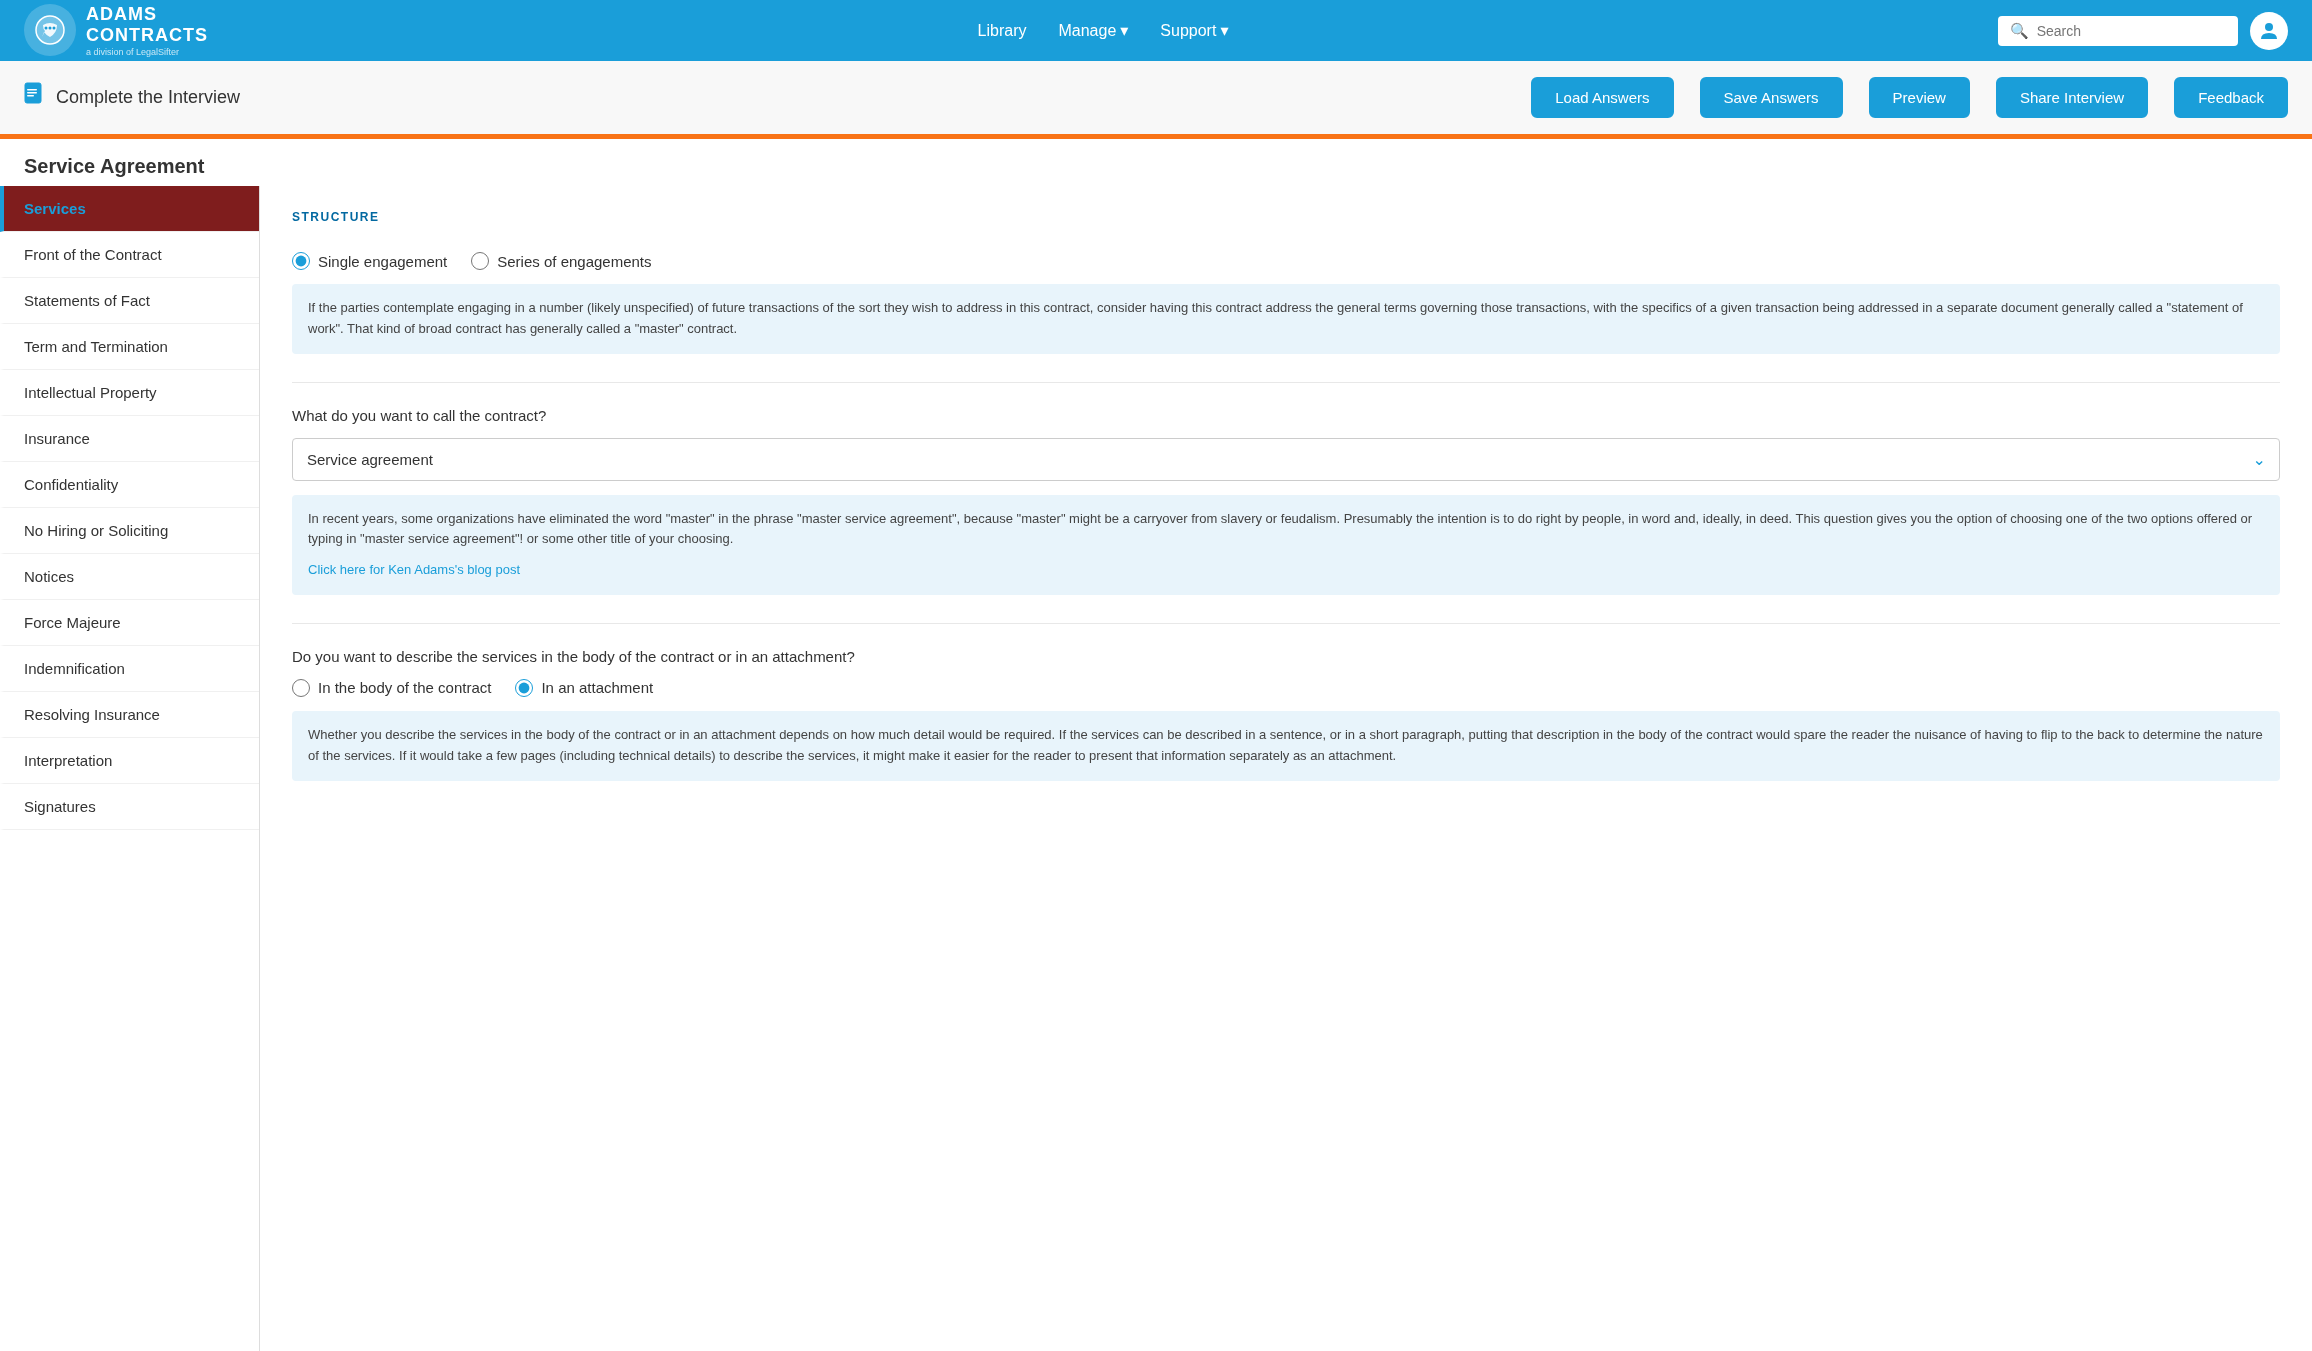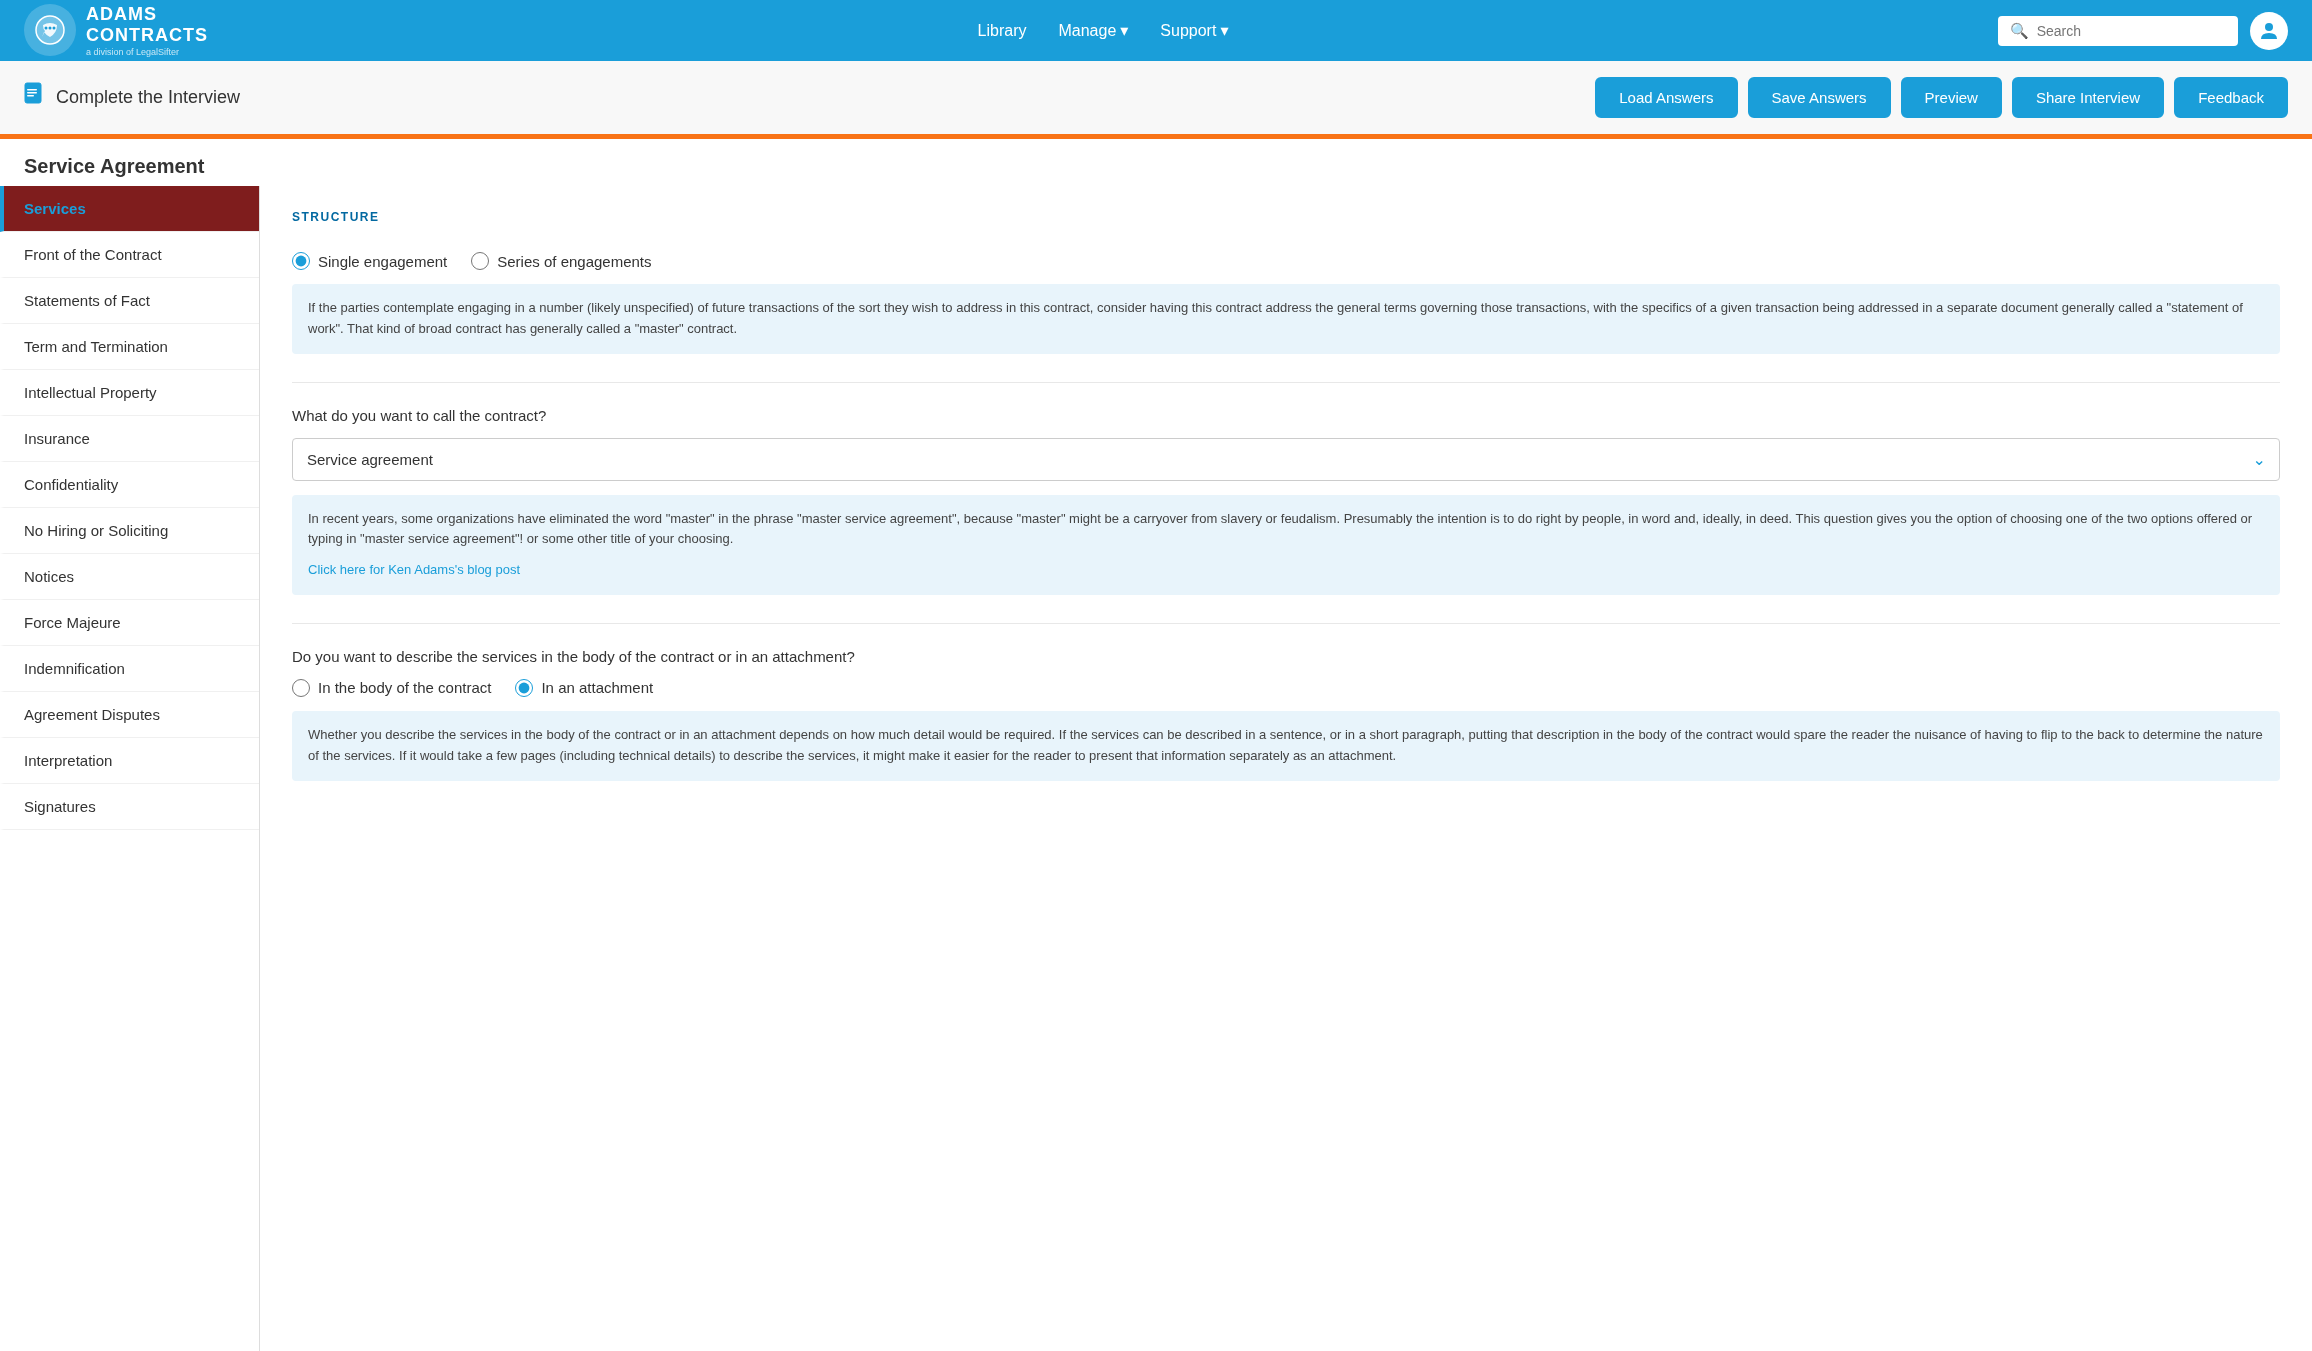--- a/index.html
+++ b/index.html
@@ -106,21 +106,21 @@
       color: #1a9ed9;
       font-size: 24px;
     }
     .toolbar-title {
       font-size: 18px;
       font-weight: 400;
       color: #333;
     }
     .toolbar-buttons {
       display: flex;
-      gap: 10px;
+      gap: 26px;
     }
     .btn {
       padding: 10px 22px;
       border: 2px solid #1a9ed9;
       background: #1a9ed9;
       color: white;
       border-radius: 6px;
       cursor: pointer;
       font-size: 15px;
       font-weight: 500;
@@ -354,21 +354,21 @@
     <div class="sidebar-item">Front of the Contract</div>
     <div class="sidebar-item">Statements of Fact</div>
     <div class="sidebar-item">Term and Termination</div>
     <div class="sidebar-item">Intellectual Property</div>
     <div class="sidebar-item">Insurance</div>
     <div class="sidebar-item">Confidentiality</div>
     <div class="sidebar-item">No Hiring or Soliciting</div>
     <div class="sidebar-item">Notices</div>
     <div class="sidebar-item">Force Majeure</div>
     <div class="sidebar-item">Indemnification</div>
-    <div class="sidebar-item">Agreement Disputes</div>
+    <div class="sidebar-item">Resolving Insurance</div>
     <div class="sidebar-item">Interpretation</div>
     <div class="sidebar-item">Signatures</div>
   </aside>
 
   <main class="content-area">
     <div class="section-label">STRUCTURE</div>
 
     <div class="question-block">
       <div class="radio-group">
         <label class="radio-option">

